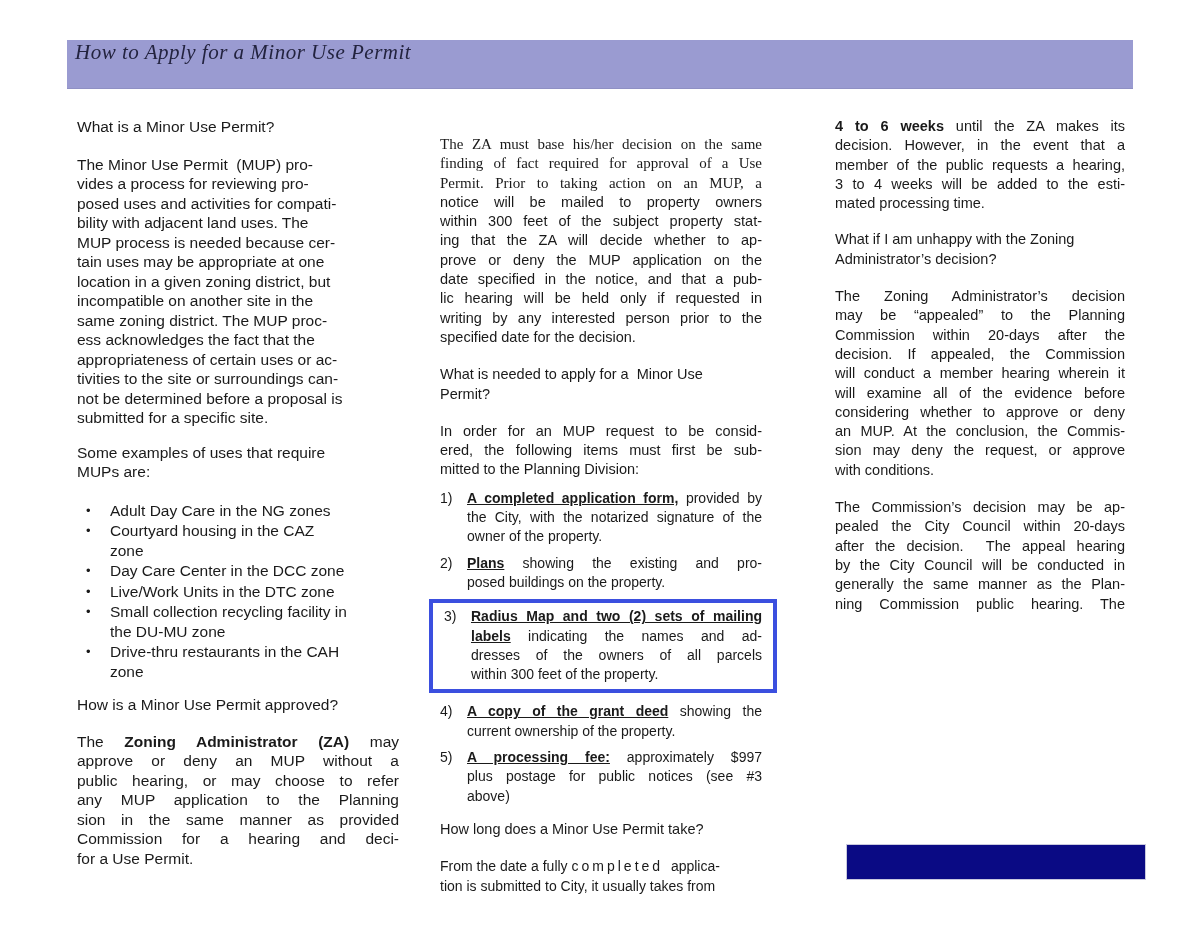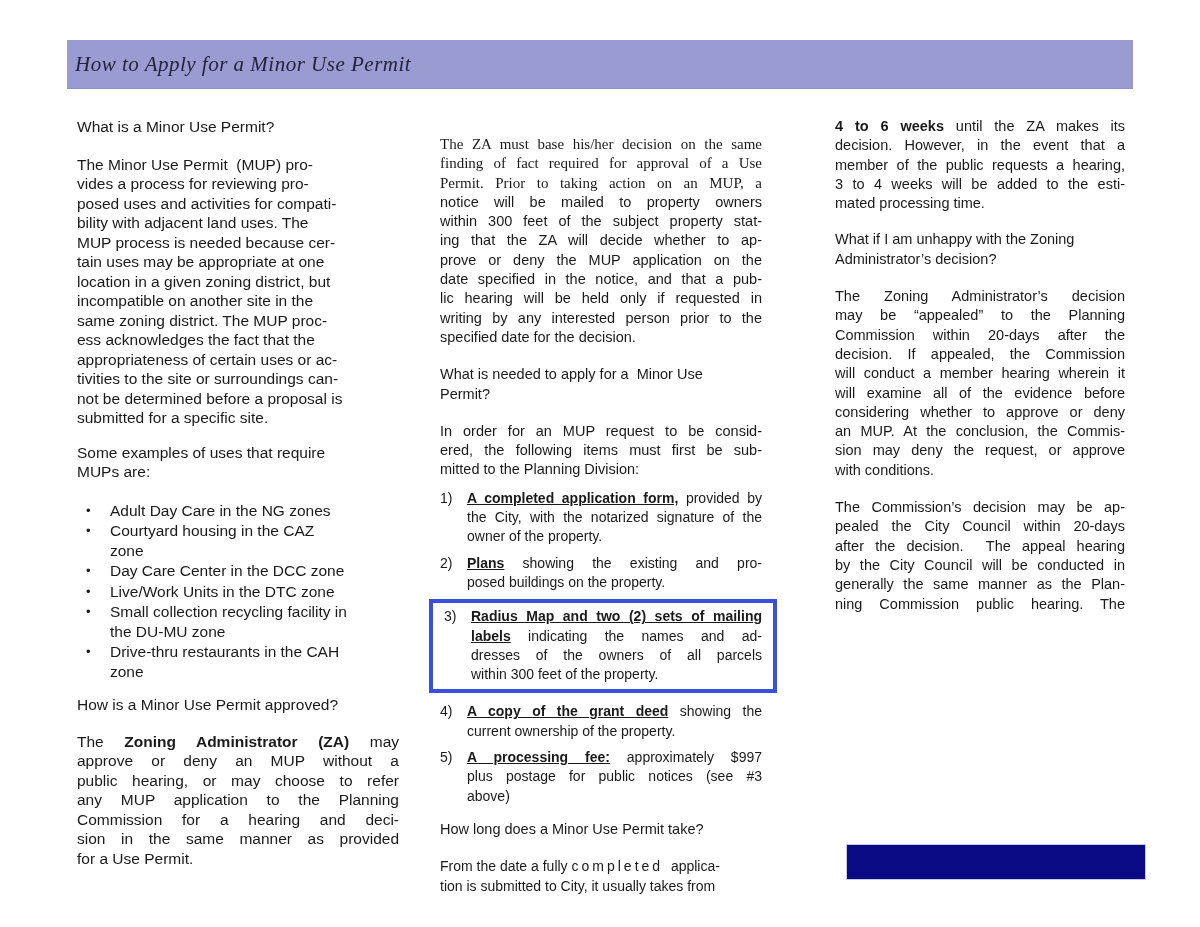--- a/index.html
+++ b/index.html
@@ -4,21 +4,21 @@
 <title>Document</title>
 <style>
   html, body { margin:0; padding:0; }
   body {
     width:1200px; height:927px; position:relative; overflow:hidden;
     background:#ffffff; color:#1a1a1a;
     font-family:"Liberation Sans", sans-serif;
   }
   .banner {
     position:absolute; left:67px; top:40px; width:1066px; height:48px;
-    background:#9a9bd1; display:flex; align-items:center;
+    background:#9a9bd1; display:flex; align-items:flex-start;
     border-bottom:1px solid #8f90c4;
   }
   .banner-title {
     font-family:"Liberation Serif", serif; font-style:italic;
     font-size:21px; color:#23233f; margin-left:8px; letter-spacing:0.5px;
   }
   .col { position:absolute; top:110px; }
   #col1 { left:77px;  width:322px; font-size:15.5px; line-height:19.5px; }
   #col2 { left:440px; width:322px; font-size:14.5px; line-height:19.3px; }
   #col3 { left:835px; width:290px; font-size:14.5px; line-height:19.3px; }
@@ -116,22 +116,22 @@
   </div>
 
   <div class="h ml" style="margin-top:14px;">How is a Minor Use Permit approved?</div>
 
   <div class="justify" style="margin-top:17px;">
     <div class="jline"><span>The </span><span class="b">Zoning Administrator (ZA)</span><span> may</span></div>
     <div>
         <div class="jline">approve or deny an MUP without a</div>
         <div class="jline">public hearing, or may choose to refer</div>
         <div class="jline">any MUP application to the Planning</div>
+        <div class="jline">sion in the same manner as provided</div>
         <div class="jline">Commission for a hearing and deci-</div>
-        <div class="jline">sion in the same manner as provided</div>
         <div class="jline last">for a Use Permit.</div>
       </div>
   </div>
 </div>
 
 <div id="col2" class="col">
   <div class="justify" style="margin-top:25px;">
     <div class="serif cont">
         <div class="jline">The ZA must base his/her decision on the same</div>
         <div class="jline">finding of fact required for approval of a Use</div>

